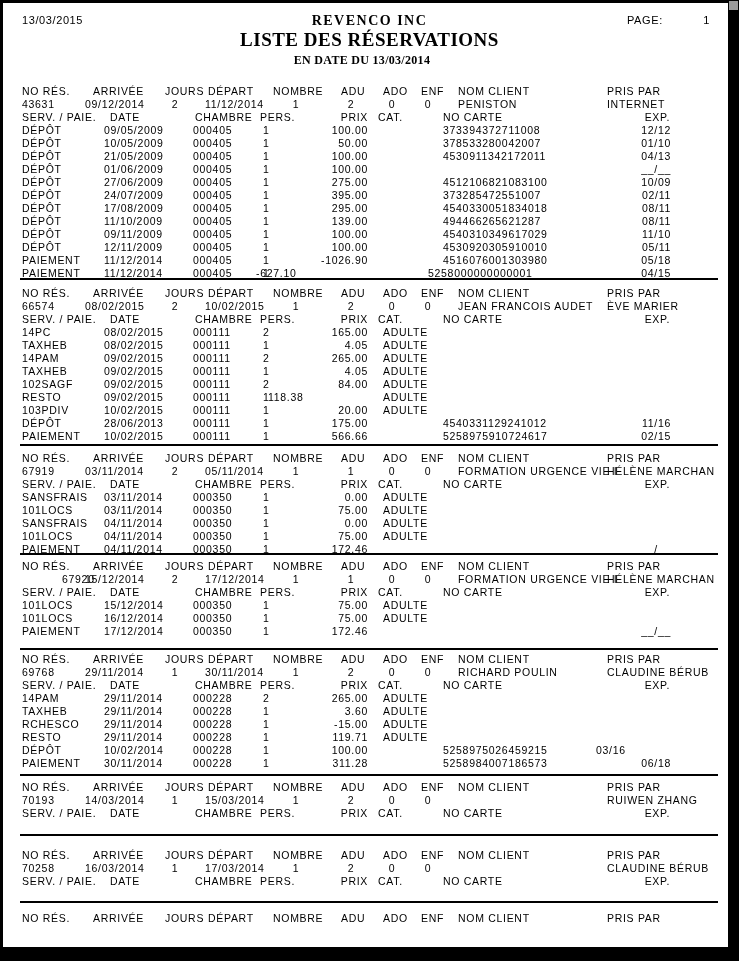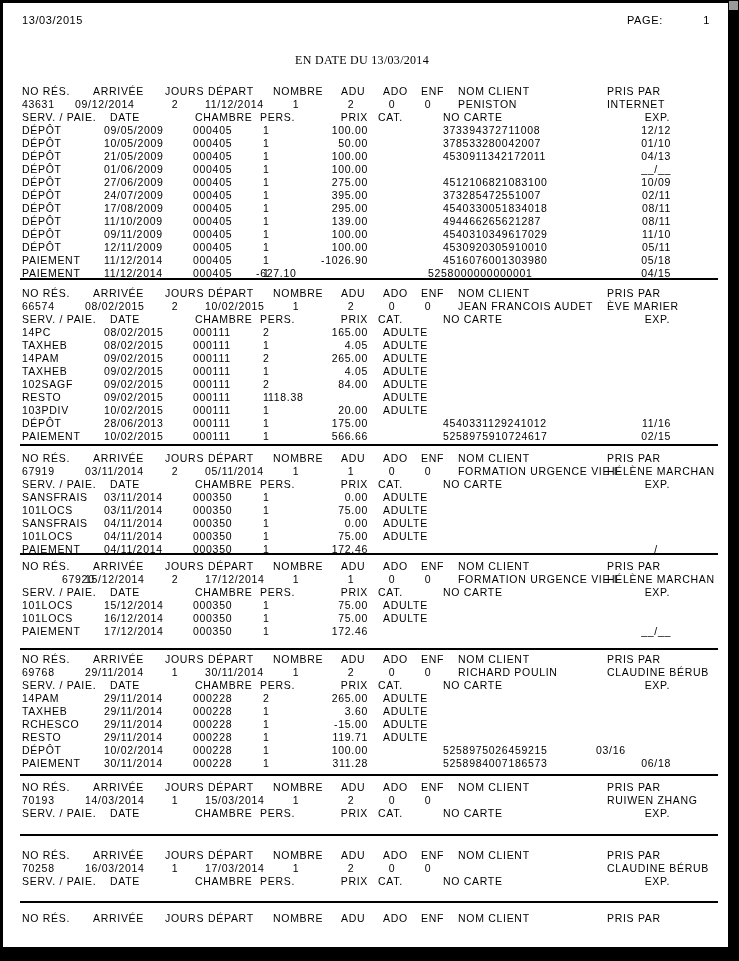--- a/index.html
+++ b/index.html
@@ -16,56 +16,58 @@
   #corner-notch{position:absolute;right:1px;top:1px;width:9px;height:9px;background:#9a9a9a;}
 
   
   .hdr{position:absolute;white-space:nowrap;}
   #print-date{left:22px;top:14px;font-size:11px;letter-spacing:0.6px;}
   #company{left:0;top:13px;width:739px;text-align:center;font-family:"Liberation Serif",serif;
            font-weight:bold;font-size:14px;letter-spacing:1.5px;}
   #report-title{left:0;top:29px;width:739px;text-align:center;font-family:"Liberation Serif",serif;
            font-weight:bold;font-size:19px;letter-spacing:0.5px;}
   #report-subtitle{left:0;top:53px;width:724px;text-align:center;font-family:"Liberation Serif",serif;
-           font-weight:normal;font-size:12px;letter-spacing:0.3px;}
+           font-weight:bold;font-size:12px;letter-spacing:0.3px;}
   #page-label{left:627px;top:14px;font-size:11px;letter-spacing:0.6px;}
   #page-number{left:660px;top:14px;width:50px;text-align:right;font-size:11px;letter-spacing:0.6px;}
 
   
   #report{position:absolute;left:0;top:0;width:739px;height:961px;font-size:10.5px;letter-spacing:0.7px;}
   .row{position:absolute;left:0;width:739px;height:13px;white-space:nowrap;}
   .cell{position:absolute;top:0;white-space:nowrap;overflow:visible;}
   .sep{position:absolute;left:20px;width:698px;height:0;border-top:2px solid #000;}
 </style>
 </head>
 <body>
 
 <div id="screen">
 
   <div class="hdr" id="print-date">13/03/2015</div>
+  <div class="hdr" id="company">REVENCO INC</div>
+  <div class="hdr" id="report-title">LISTE DES RÉSERVATIONS</div>
   <div class="hdr" id="report-subtitle">EN DATE DU 13/03/2014</div>
   <div class="hdr" id="page-label">PAGE:</div>
   <div class="hdr" id="page-number">1</div>
 
   <div id="report">
       <div class="row" style="top: 85px;">
         <span class="cell" style="left: 22px;">NO RÉS.</span>
         <span class="cell" style="left: 93px;">ARRIVÉE</span>
         <span class="cell" style="left: 165px;">JOURS</span>
         <span class="cell" style="left: 208px;">DÉPART</span>
         <span class="cell" style="left: 273px;">NOMBRE</span>
         <span class="cell" style="left: 341px;">ADU</span>
         <span class="cell" style="left: 383px;">ADO</span>
         <span class="cell" style="left: 421px;">ENF</span>
         <span class="cell" style="left: 458px;">NOM CLIENT</span>
         <span class="cell" style="left: 607px;">PRIS PAR</span>
       </div>
       <div class="row" style="top: 98px;">
         <span class="cell" style="left: 22px;">43631</span>
-        <span class="cell" style="left: 75px;">09/12/2014</span>
+        <span class="cell" style="left: 85px;">09/12/2014</span>
         <span class="cell" style="left: 150px; width: 50px; text-align: center;">2</span>
         <span class="cell" style="left: 205px;">11/12/2014</span>
         <span class="cell" style="left: 271px; width: 50px; text-align: center;">1</span>
         <span class="cell" style="left: 331px; width: 40px; text-align: center;">2</span>
         <span class="cell" style="left: 372px; width: 40px; text-align: center;">0</span>
         <span class="cell" style="left: 408px; width: 40px; text-align: center;">0</span>
         <span class="cell" style="left: 458px;">PENISTON</span>
         <span class="cell" style="left: 607px;">INTERNET</span>
       </div>
       <div class="row" style="top: 111px;">

